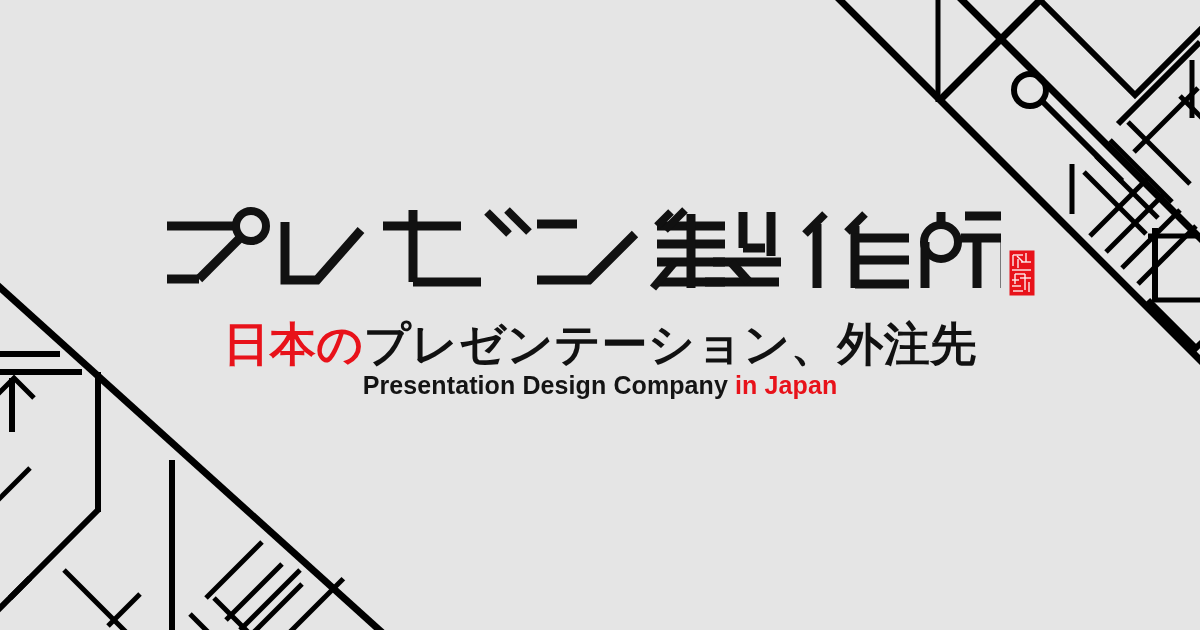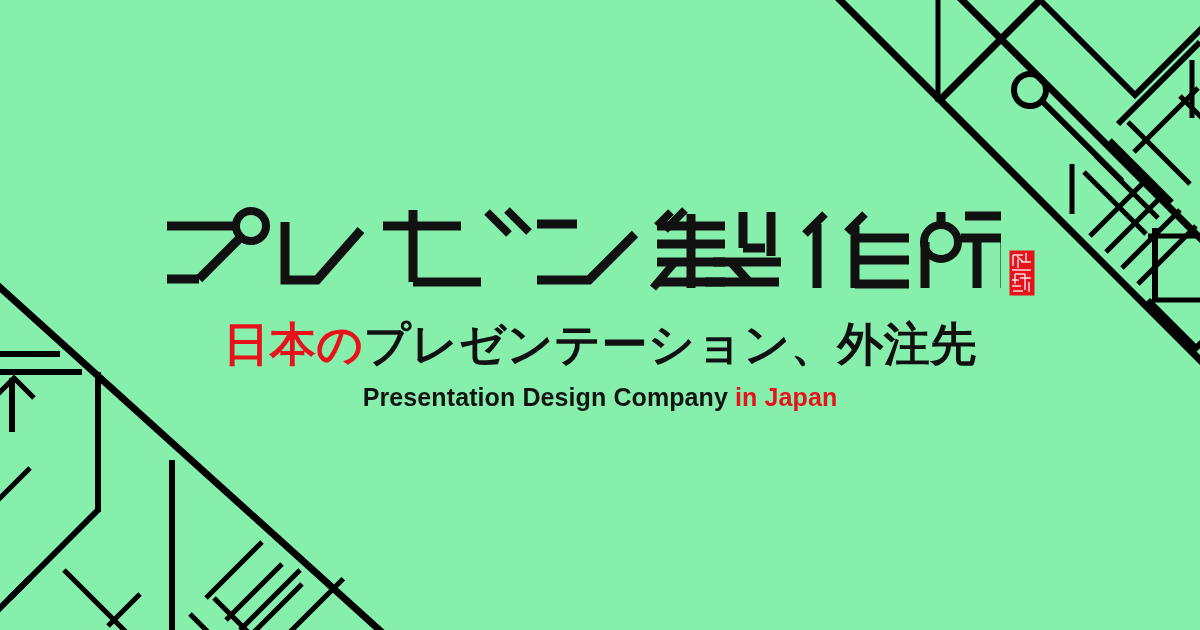--- a/index.html
+++ b/index.html
@@ -7,21 +7,21 @@
   body{
     width:1200px;height:630px;
     background:#ffffff;
     font-family:"Liberation Sans","DejaVu Sans",sans-serif;
     overflow:hidden;
     position:relative;
   }
   #stage{
     position:relative;
     width:1200px;height:630px;
-    background:#86efac;
+    background:#e5e5e5;
     overflow:hidden;
   }
 
   
   .deco{
     position:absolute;
     top:0;left:0;
     width:1200px;height:630px;
     pointer-events:none;
   }
@@ -60,21 +60,20 @@
     font-weight:700;
     letter-spacing:0.5px;
     line-height:1.15;
     white-space:nowrap;
     color:#111111;
   }
   #tagline-ja .hl{color:#E8121A;}
 
   
   #tagline-en{
-    margin-top:12px;
     font-family:"Liberation Sans","DejaVu Sans",sans-serif;
     font-size:25px;
     font-weight:700;
     letter-spacing:0.1px;
     white-space:nowrap;
     color:#141414;
     text-align:right;
   }
   #tagline-en .hl{color:#E8121A;}
 </style>

